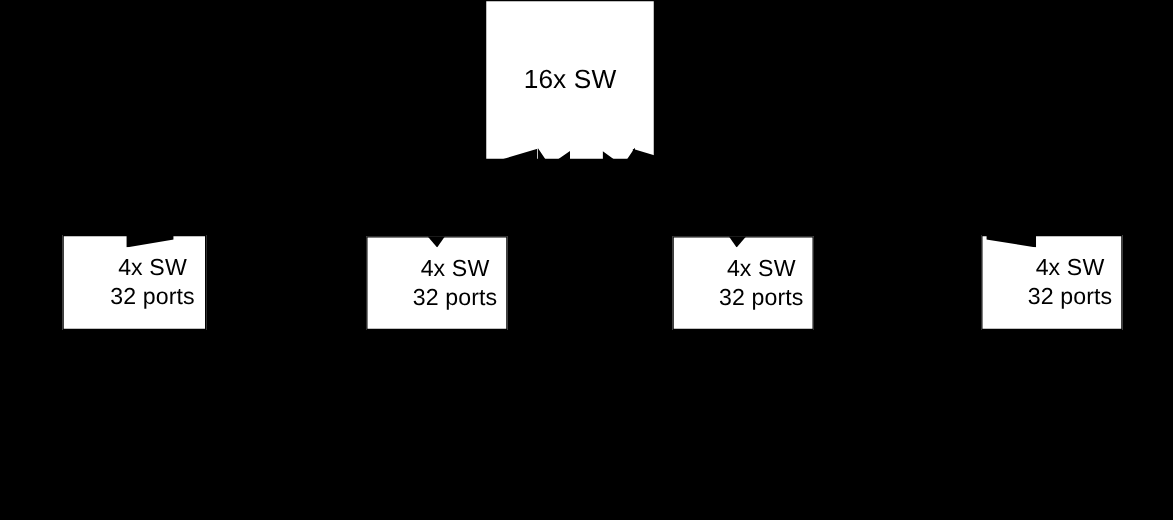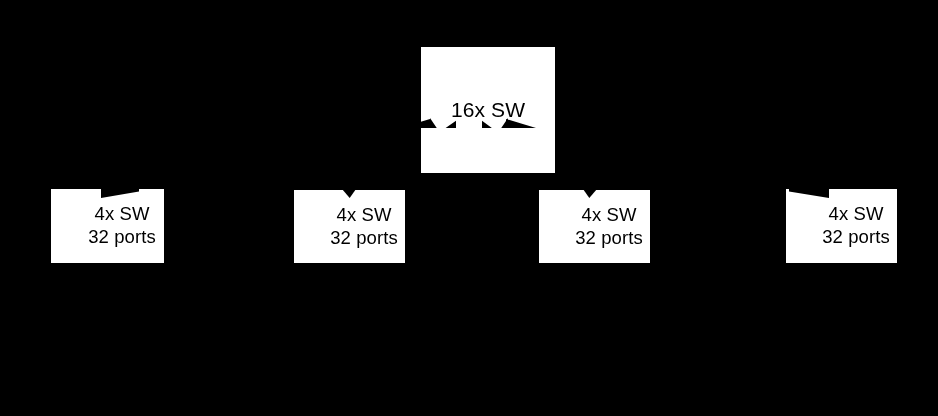--- a/index.html
+++ b/index.html
@@ -68,21 +68,21 @@
 
   <svg id="links-layer" viewBox="0 0 938 416" width="938" height="416" aria-hidden="true">
     <g stroke="#000000" fill="none">
       <path stroke-width="9" d="M 420 118 L 130 196"></path>
       <path stroke-width="7" d="M 452 120 L 352 196"></path>
       <path stroke-width="7" d="M 486 120 L 592 196"></path>
       <path stroke-width="9" d="M 516 118 L 820 196"></path>
     </g>
   </svg>
 
-  <div class="sw-box spine-box" style="left:420px; top:0px; width:136px; height:128px;margin-top:46px;">
+  <div class="sw-box spine-box" style="left:388px; top:0px; width:136px; height:128px;">
     <span class="sw-line">16x SW</span>
   </div>
 
   <div class="notch" style="left:400px; top:119px; width:30px; height:9px;
               clip-path: polygon(0% 100%, 100% 0%, 100% 100%);"></div>
   <div class="notch" style="left:430px; top:118px; width:26px; height:10px;
               clip-path: polygon(0% 0%, 26% 100%, 60% 100%, 100% 28%, 100% 100%, 0% 100%);"></div>
   <div class="notch" style="left:482px; top:118px; width:26px; height:10px;
               clip-path: polygon(0% 28%, 38% 100%, 74% 100%, 100% 0%, 100% 100%, 0% 100%);"></div>
   <div class="notch" style="left:506px; top:119px; width:30px; height:9px;

